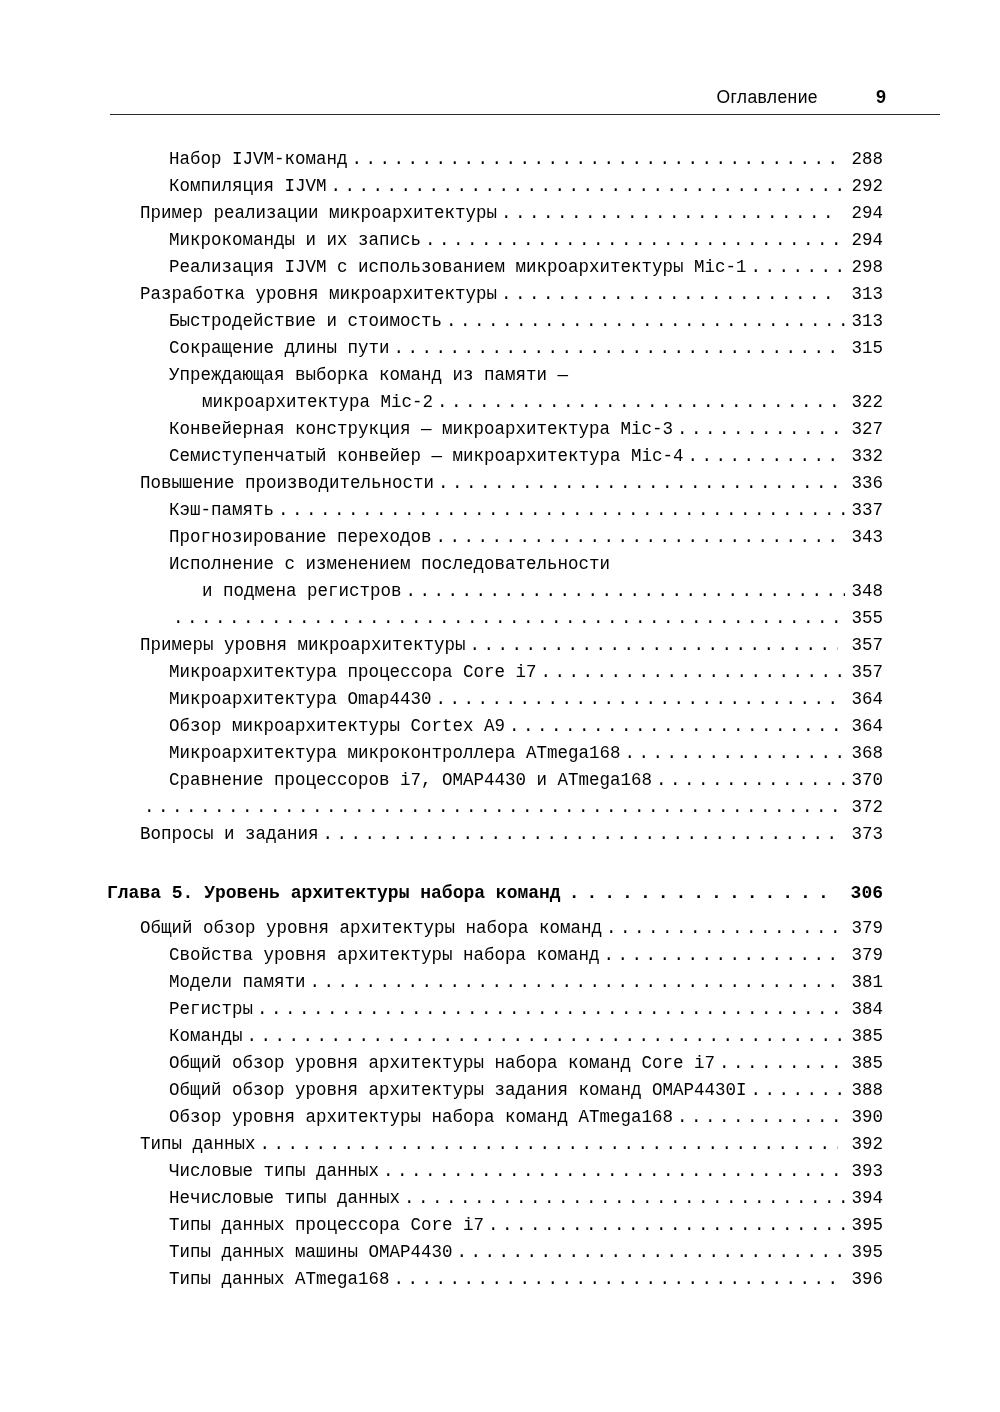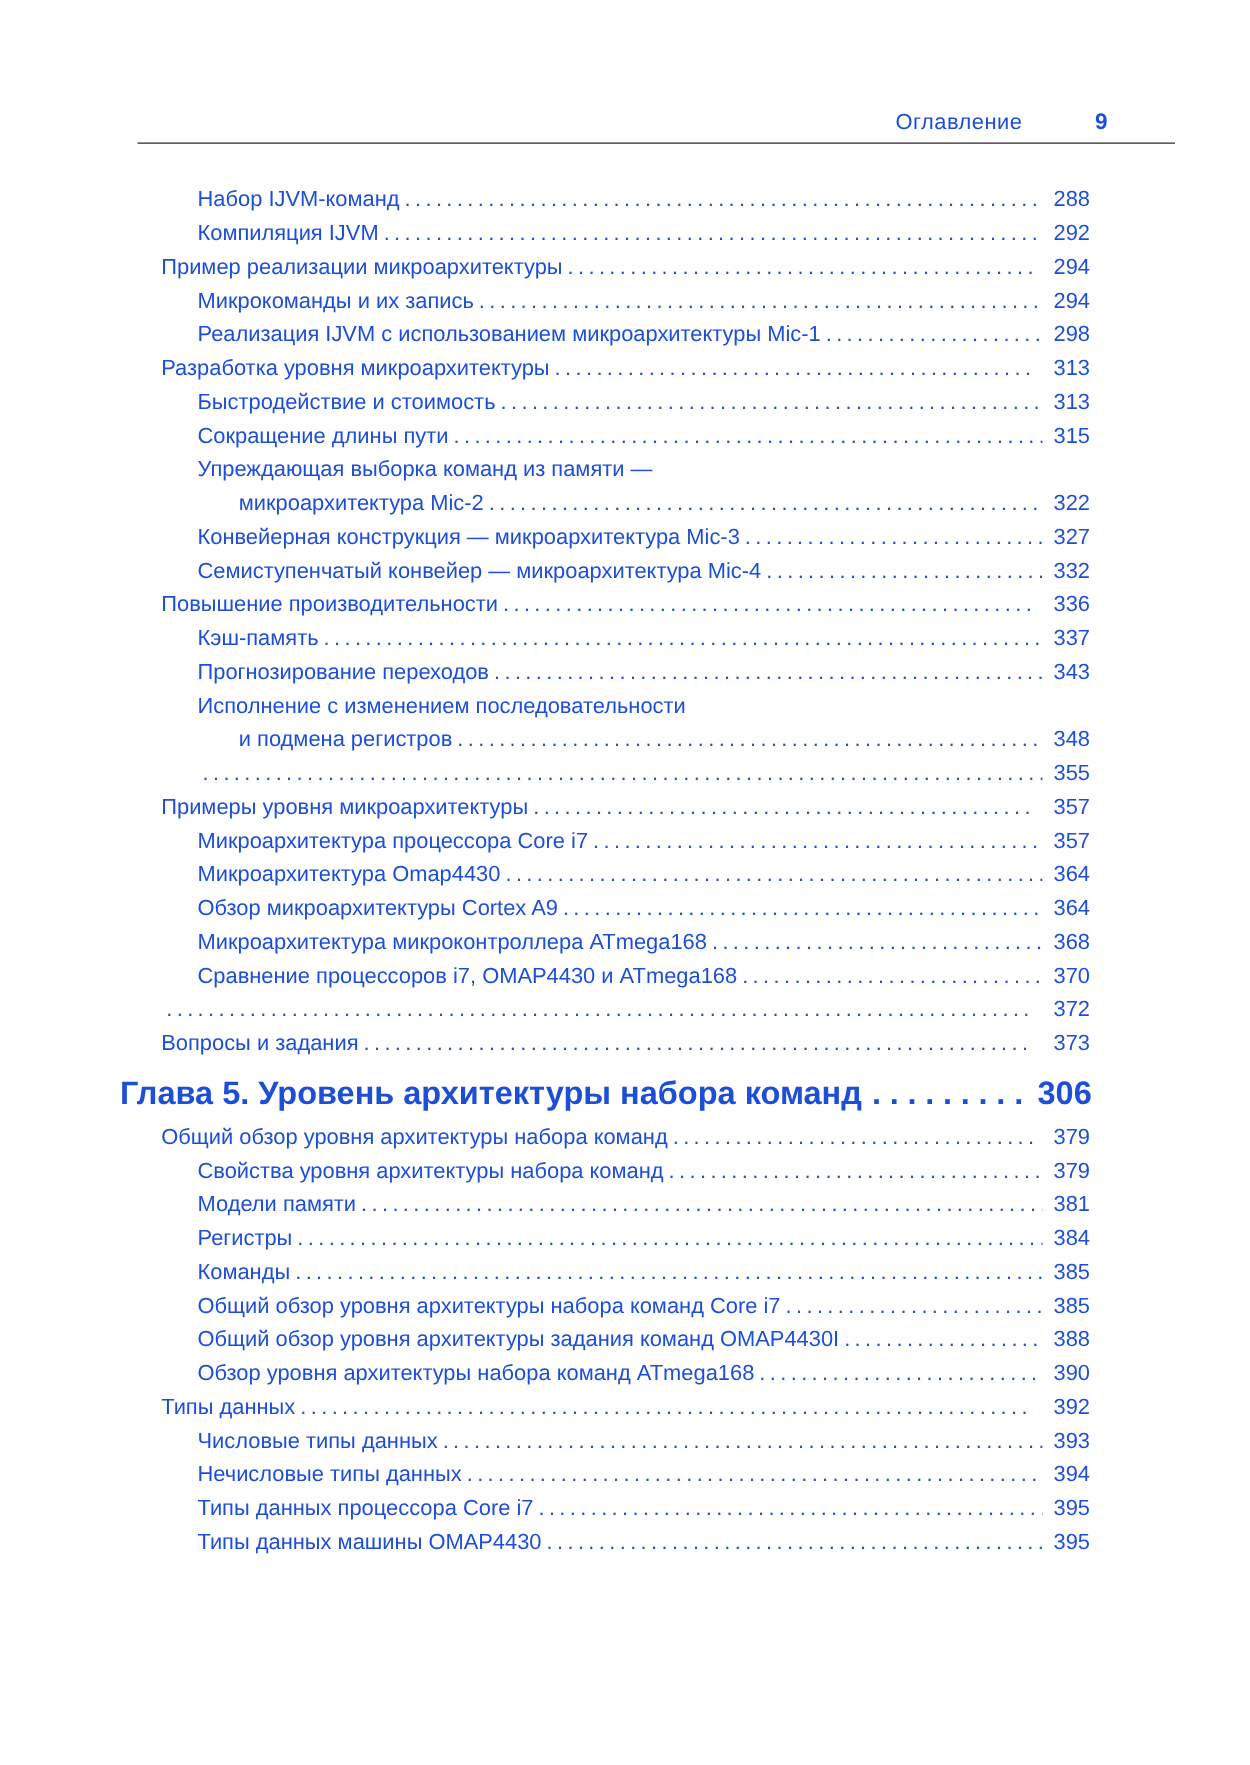--- a/index.html
+++ b/index.html
@@ -6,21 +6,21 @@
     margin: 0;
     padding: 0;
     background: #ffffff;
   }
   .page {
     position: relative;
     width: 1000px;
     height: 1412px;
     background: #ffffff;
     font-family: "Liberation Sans", "DejaVu Sans", sans-serif;
-    color: #1d4ed8;
+    color: #000000;
     overflow: hidden;
   }
   .page-header {
     position: absolute;
     top: 87px;
     left: 110px;
     width: 776px;
     display: flex;
     justify-content: flex-end;
     align-items: baseline;
@@ -37,24 +37,25 @@
   .rule {
     position: absolute;
     top: 114px;
     left: 110px;
     width: 830px;
     border-top: 1.6px solid #2a2a2a;
   }
   .toc {
     position: absolute;
     top: 146px;
-    left: 129px;
+    left: 140px;
     width: 743px;
     font-size: 17.5px;
     line-height: 27px;
+    font-family: Liberation Mono, monospace;
   }
   .entry .row {
     display: flex;
   }
   .entry .title {
     white-space: nowrap;
   }
   .entry .dots {
     flex: 1 1 auto;
     min-width: 0;
@@ -72,23 +73,23 @@
     text-align: right;
     white-space: nowrap;
   }
   .level1 { padding-left: 0; }
   .level1 .dots { margin-right: 9px; }
   .level2 { padding-left: 29px; }
   .entry .first-line { white-space: nowrap; }
   .entry .row.cont { padding-left: 33px; }
   .chapter {
     margin-left: -33px;
-    margin-top: 11px;
+    margin-top: 30px;
     margin-bottom: 7px;
-    font-size: 26px;
+    font-size: 18px;
     font-weight: bold;
     line-height: 30px;
   }
   .chapter .dots { margin-left: 8px; margin-right: 10px; }
   .chapter .dots::after { letter-spacing: 7px; }
   .chapter .page-num { min-width: 42px; }
 </style>
 </head>
 <body>
 
@@ -358,14 +359,21 @@
           <span class="page-num">395</span>
         </div>
       </div>
       <div class="entry level2">
         <div class="row">
           <span class="title">Типы данных машины OMAP4430</span>
           <span class="dots"></span>
           <span class="page-num">395</span>
         </div>
       </div>
+      <div class="entry level2">
+        <div class="row">
+          <span class="title">Типы данных ATmega168</span>
+          <span class="dots"></span>
+          <span class="page-num">396</span>
+        </div>
+      </div>
     </div>
 </div>
 
 </body></html>

